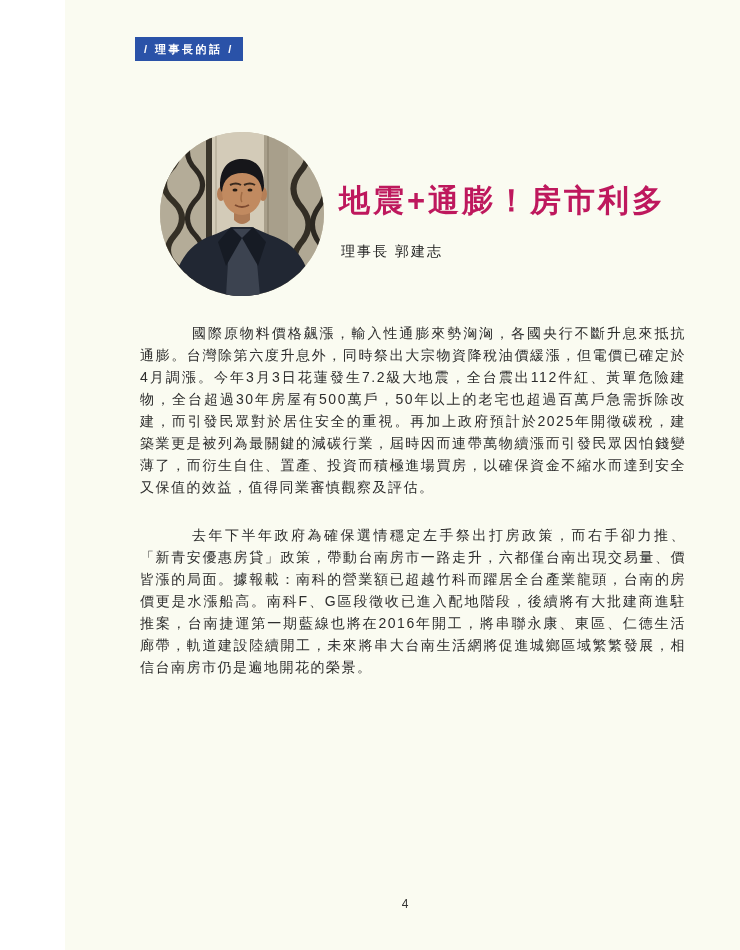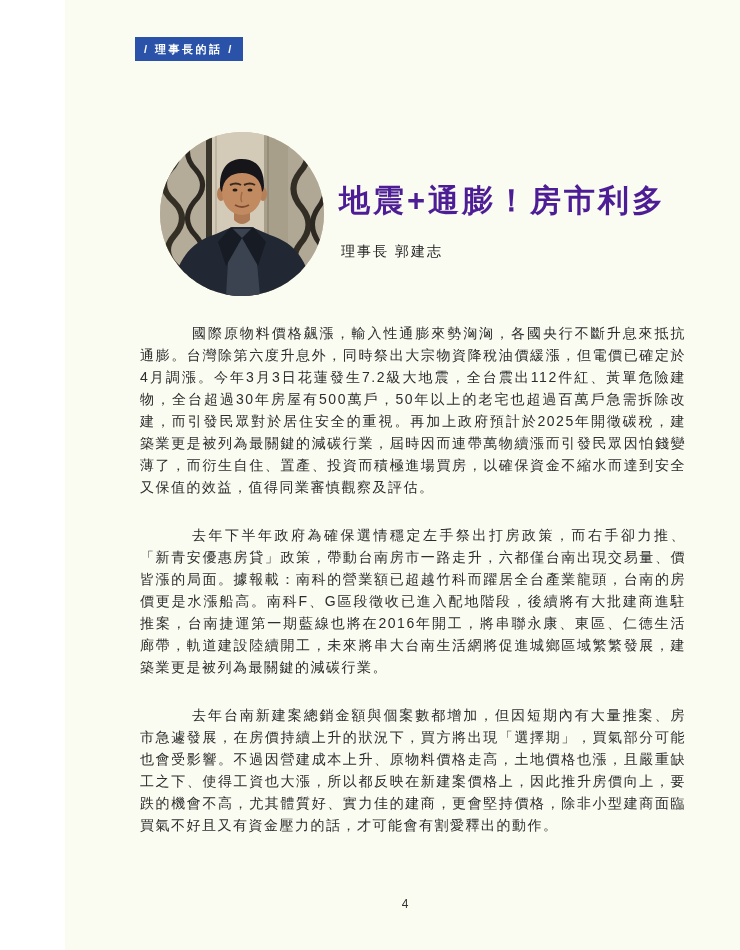--- a/index.html
+++ b/index.html
@@ -19,21 +19,21 @@
     font-size:11px;font-weight:bold;letter-spacing:2.5px;
     padding:5px 9px 4px 9px;white-space:nowrap;
   }
   .portrait{
     position:absolute;left:95px;top:132px;width:164px;height:164px;
     border-radius:50%;overflow:hidden;
   }
   .portrait svg{display:block;}
   .title{
     position:absolute;left:274px;top:180px;margin:0;
-    font-size:31px;font-weight:bold;letter-spacing:3px;color:#4c1d95;
+    font-size:31px;font-weight:bold;letter-spacing:3px;color:#be185d;
     white-space:nowrap;
   }
   .author{
     position:absolute;left:276px;top:243px;
     font-size:14px;font-weight:normal;letter-spacing:2px;color:#222222;
     white-space:nowrap;
   }
   .body-text{
     position:absolute;left:75px;top:322px;width:546px;
   }
@@ -94,19 +94,18 @@
       <path d="M75,73 q7,4 14,0" stroke="#7d4a30" stroke-width="2" fill="none"></path>
     </svg>
   </div>
 
   <h1 class="title">地震+通膨！房市利多</h1>
 
   <div class="author">理事長 郭建志</div>
 
   <div class="body-text">
     <p>國際原物料價格飆漲，輸入性通膨來勢洶洶，各國央行不斷升息來抵抗通膨。台灣除第六度升息外，同時祭出大宗物資降稅油價緩漲，但電價已確定於4月調漲。今年3月3日花蓮發生7.2級大地震，全台震出112件紅、黃單危險建物，全台超過30年房屋有500萬戶，50年以上的老宅也超過百萬戶急需拆除改建，而引發民眾對於居住安全的重視。再加上政府預計於2025年開徵碳稅，建築業更是被列為最關鍵的減碳行業，屆時因而連帶萬物續漲而引發民眾因怕錢變薄了，而衍生自住、置產、投資而積極進場買房，以確保資金不縮水而達到安全又保值的效益，值得同業審慎觀察及評估。</p>
-    <p>去年下半年政府為確保選情穩定左手祭出打房政策，而右手卻力推、「新青安優惠房貸」政策，帶動台南房市一路走升，六都僅台南出現交易量、價皆漲的局面。據報載：南科的營業額已超越竹科而躍居全台產業龍頭，台南的房價更是水漲船高。南科F、G區段徵收已進入配地階段，後續將有大批建商進駐推案，台南捷運第一期藍線也將在2016年開工，將串聯永康、東區、仁德生活廊帶，軌道建設陸續開工，未來將串大台南生活網將促進城鄉區域繁繁發展，建築業更是被列為最關鍵的減碳行業。</p>
-    <p>去年台南新建案總銷金額與個案數都增加，但因短期內有大量推案、房市急遽發展，在房價持續上升的狀況下，買方將出現「選擇期」，買氣部分可能也會受影響。不過因營建成本上升、原物料價格走高，土地價格也漲，且嚴重缺工之下、使得工資也大漲，所以都反映在新建案價格上，因此推升房價向上，要跌的機會不高，尤其體質好、實力佳的建商，更會堅持價格，除非小型建商面臨買氣不好且又有資金壓力的話，才可能會有割愛釋出的動作。</p>
+    <p>去年下半年政府為確保選情穩定左手祭出打房政策，而右手卻力推、「新青安優惠房貸」政策，帶動台南房市一路走升，六都僅台南出現交易量、價皆漲的局面。據報載：南科的營業額已超越竹科而躍居全台產業龍頭，台南的房價更是水漲船高。南科F、G區段徵收已進入配地階段，後續將有大批建商進駐推案，台南捷運第一期藍線也將在2016年開工，將串聯永康、東區、仁德生活廊帶，軌道建設陸續開工，未來將串大台南生活網將促進城鄉區域繁繁發展，相信台南房市仍是遍地開花的榮景。</p>
   </div>
 
   <div class="pagenum">4</div>
 
 </div>
 
 </body></html>

